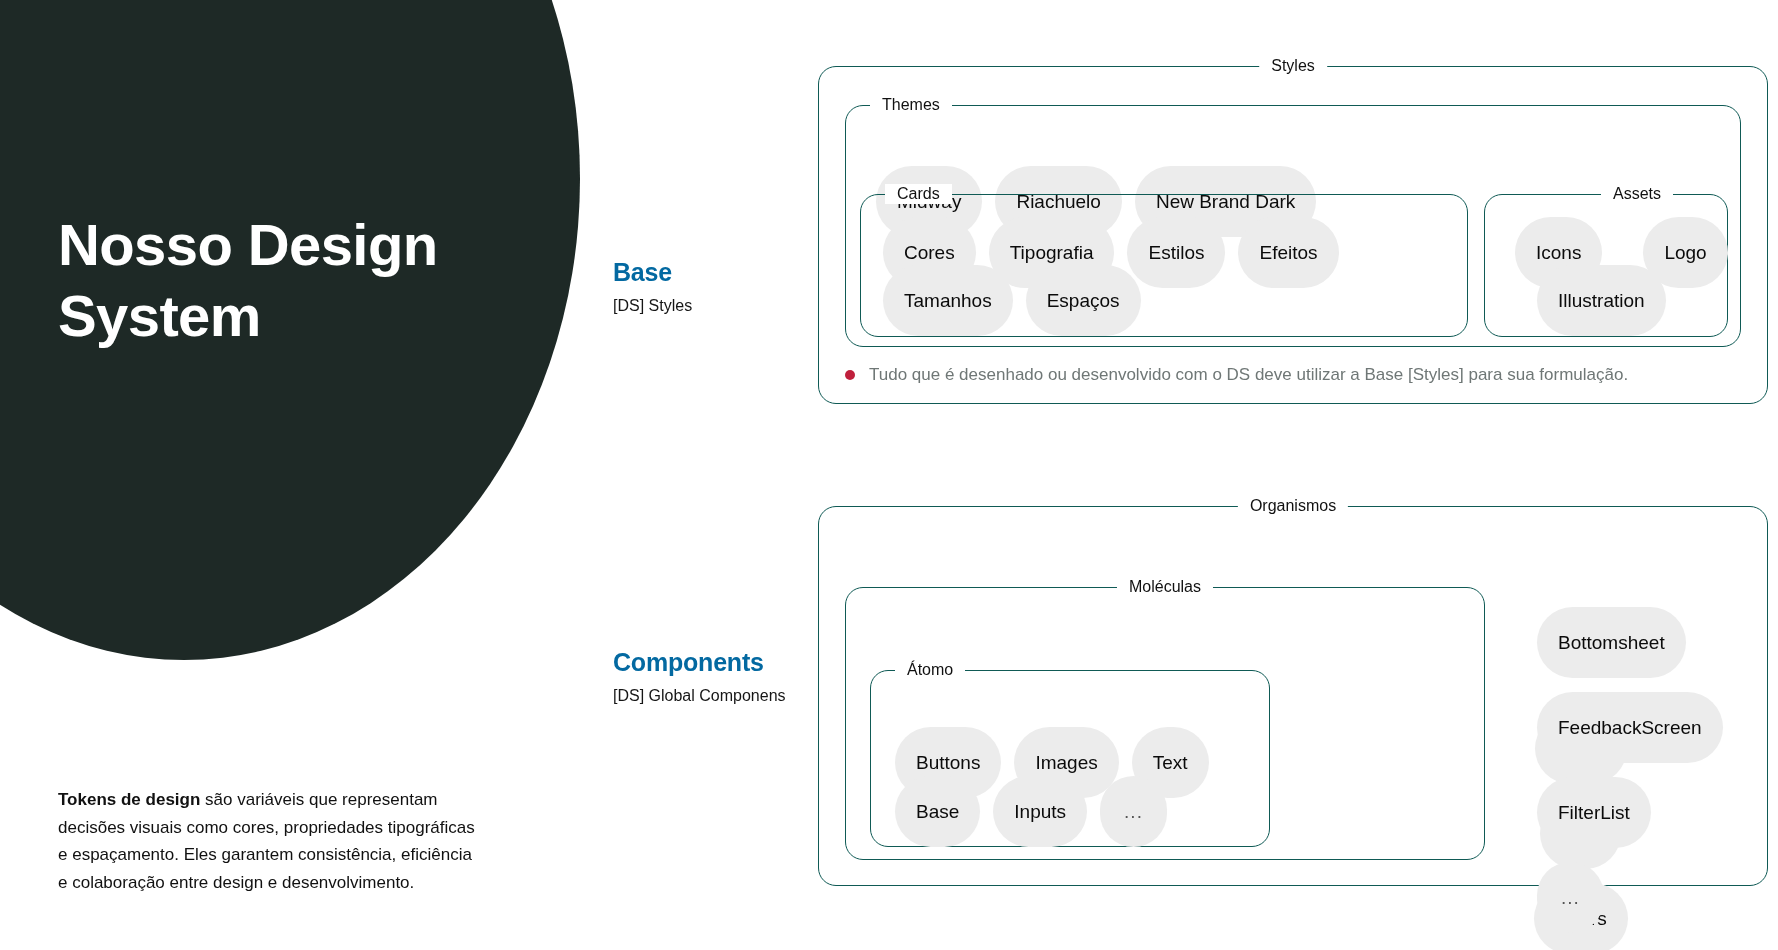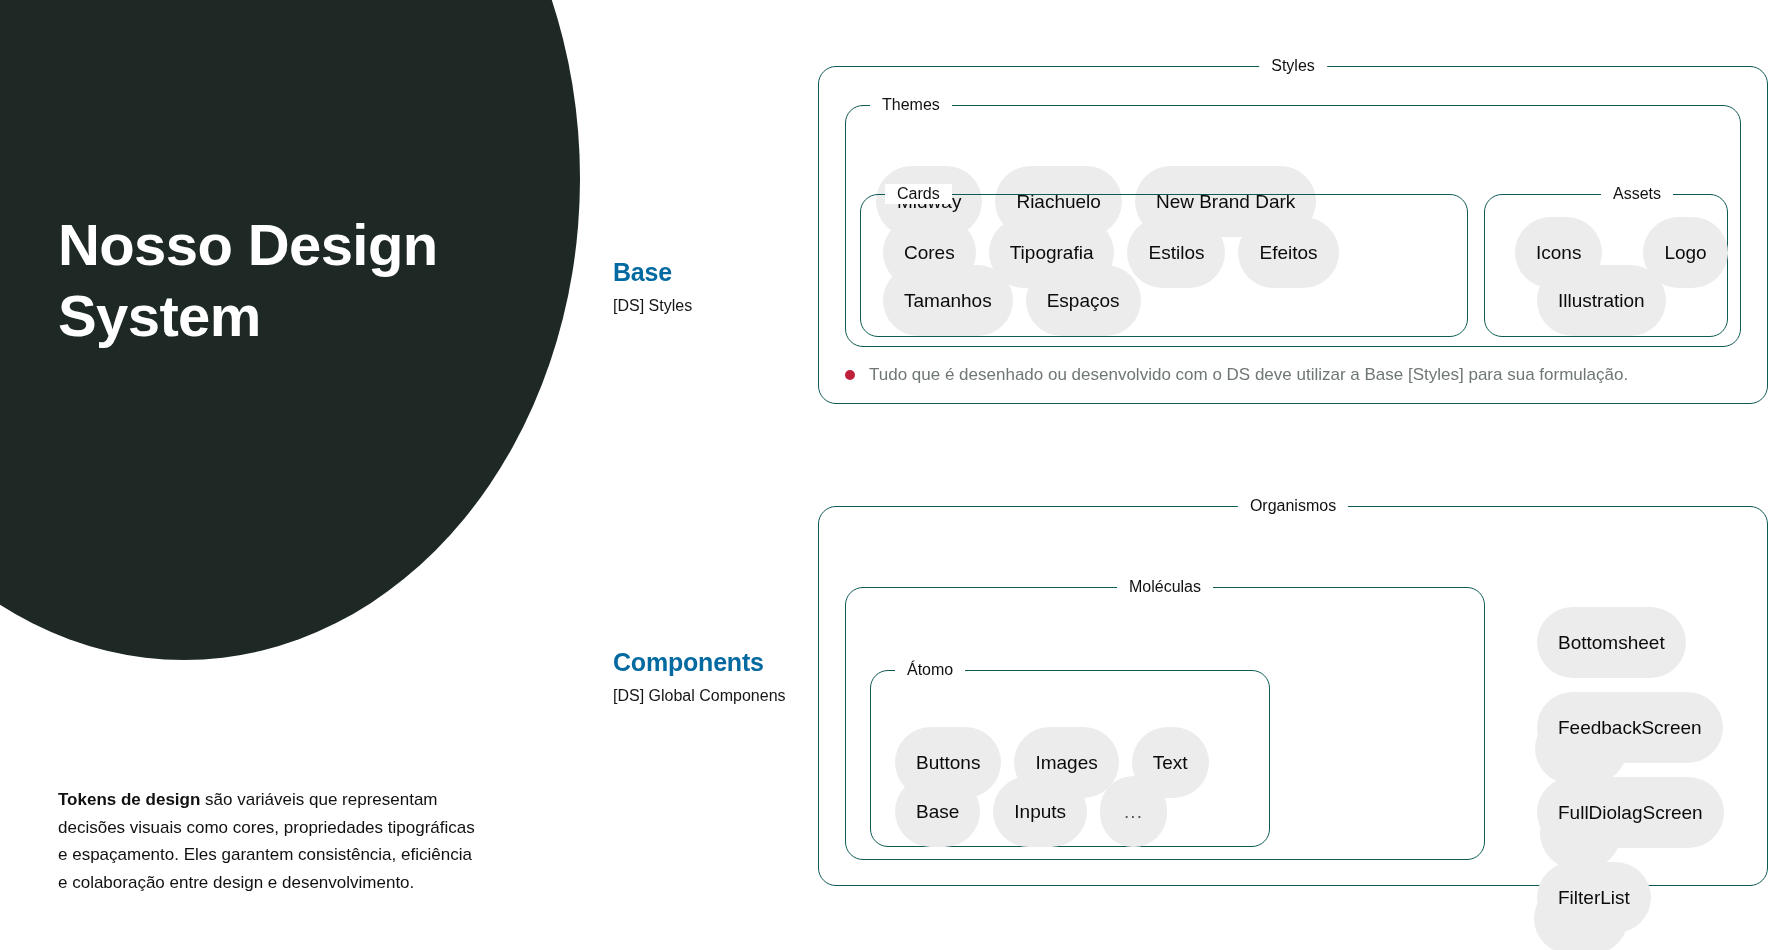--- a/index.html
+++ b/index.html
@@ -286,19 +286,18 @@
         <button class="pill">Cards</button>
         <button class="pill">Lists</button>
         <button class="pill">Filters</button>
         <button class="pill ellipsis">...</button>
       </div>
     </div>
 
     <div class="pill-col" id="pills-organismos">
       <button class="pill">Bottomsheet</button>
       <button class="pill">FeedbackScreen</button>
-      <button class="pill">FullDiolagScreen</button>
       <button class="pill">FilterList</button>
       <button class="pill ellipsis">...</button>
     </div>
   </div>
 
 </div>
 
 </body></html>

